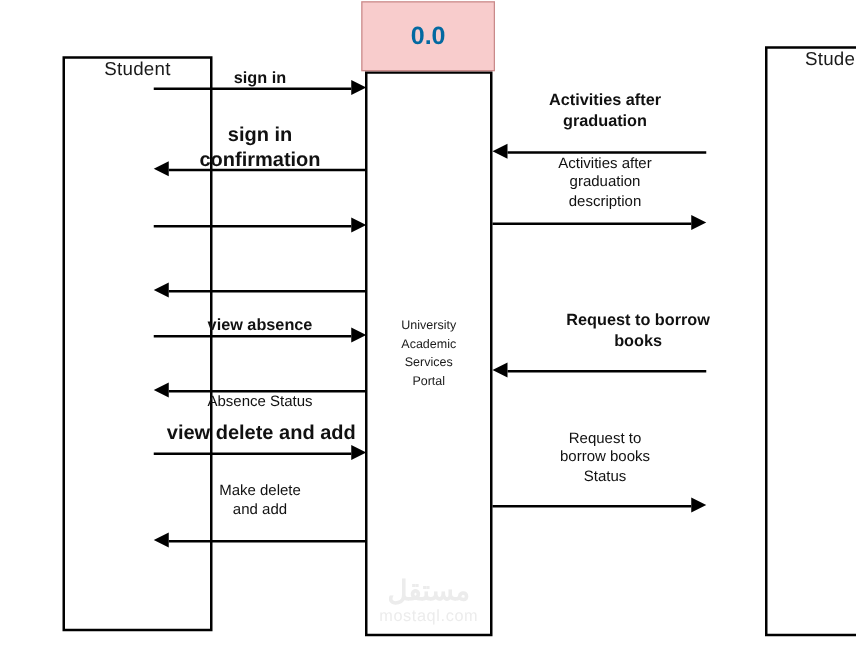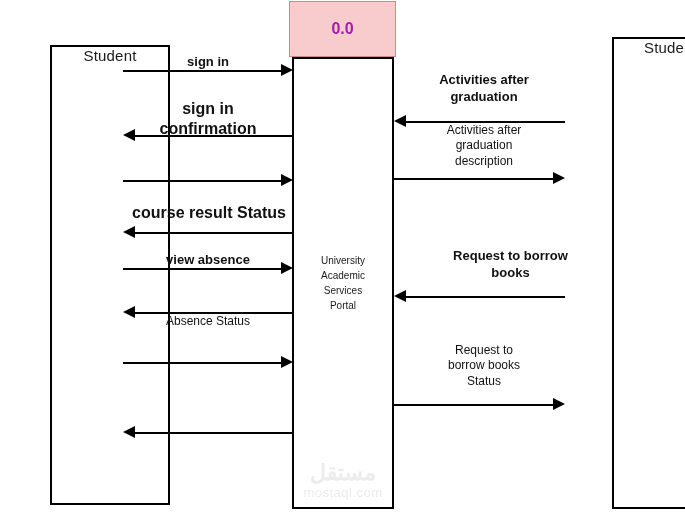--- a/index.html
+++ b/index.html
@@ -69,23 +69,23 @@
     width: 107px;
     height: 56px;
     box-sizing: border-box;
     background: #f8cccc;
     border: 1px solid #c98a8a;
     display: flex;
     align-items: center;
     justify-content: center;
   }
   #process-id-label {
-    font-size: 16px;
+    font-size: 20px;
     font-weight: bold;
-    color: #a21caf;
+    color: #0369a1;
   }
 
   
   .flow-line {
     position: absolute;
     height: 0;
     border-top: 2px solid #000000;
   }
   .arrow-head {
     position: absolute;
@@ -161,35 +161,37 @@
   <div class="arrow-head arrow-right" style="left:281px; top:64px;"></div>
 
   <div class="flow-label lbl-bold-l" style="left:133px; top:99px; width:150px;">sign in
 confirmation</div>
   <div class="flow-line" style="left:135px; top:135px; width:157px;"></div>
   <div class="arrow-head arrow-left" style="left:123px; top:129px;"></div>
 
   <div class="flow-line" style="left:123px; top:180px; width:158px;"></div>
   <div class="arrow-head arrow-right" style="left:281px; top:174px;"></div>
 
-  <div class="flow-label lbl-bold-l" style="left:129px; top:203px; width:160px;">course result Status</div>
   <div class="flow-line" style="left:135px; top:232px; width:157px;"></div>
   <div class="arrow-head arrow-left" style="left:123px; top:226px;"></div>
 
   <div class="flow-label lbl-bold" style="left:133px; top:252px; width:150px;">view absence</div>
   <div class="flow-line" style="left:123px; top:268px; width:158px;"></div>
   <div class="arrow-head arrow-right" style="left:281px; top:262px;"></div>
 
   <div class="flow-label lbl-plain" style="left:133px; top:298px; width:150px;margin-top:16px;">Absence Status</div>
   <div class="flow-line" style="left:135px; top:312px; width:157px;"></div>
   <div class="arrow-head arrow-left" style="left:123px; top:306px;"></div>
 
+  <div class="flow-label lbl-bold-l" style="left:129px; top:337px; width:160px;">view delete and add</div>
   <div class="flow-line" style="left:123px; top:362px; width:158px;"></div>
   <div class="arrow-head arrow-right" style="left:281px; top:356px;"></div>
 
+  <div class="flow-label lbl-plain" style="left:133px; top:385px; width:150px;">Make delete
+and add</div>
   <div class="flow-line" style="left:135px; top:432px; width:157px;"></div>
   <div class="arrow-head arrow-left" style="left:123px; top:426px;"></div>
 
   <div class="flow-label lbl-bold" style="left:404px; top:72px; width:160px;">Activities after
 graduation</div>
   <div class="flow-line" style="left:406px; top:121px; width:159px;"></div>
   <div class="arrow-head arrow-left" style="left:394px; top:115px;"></div>
 
   <div class="flow-label lbl-plain" style="left:404px; top:123px; width:160px;">Activities after
 graduation

